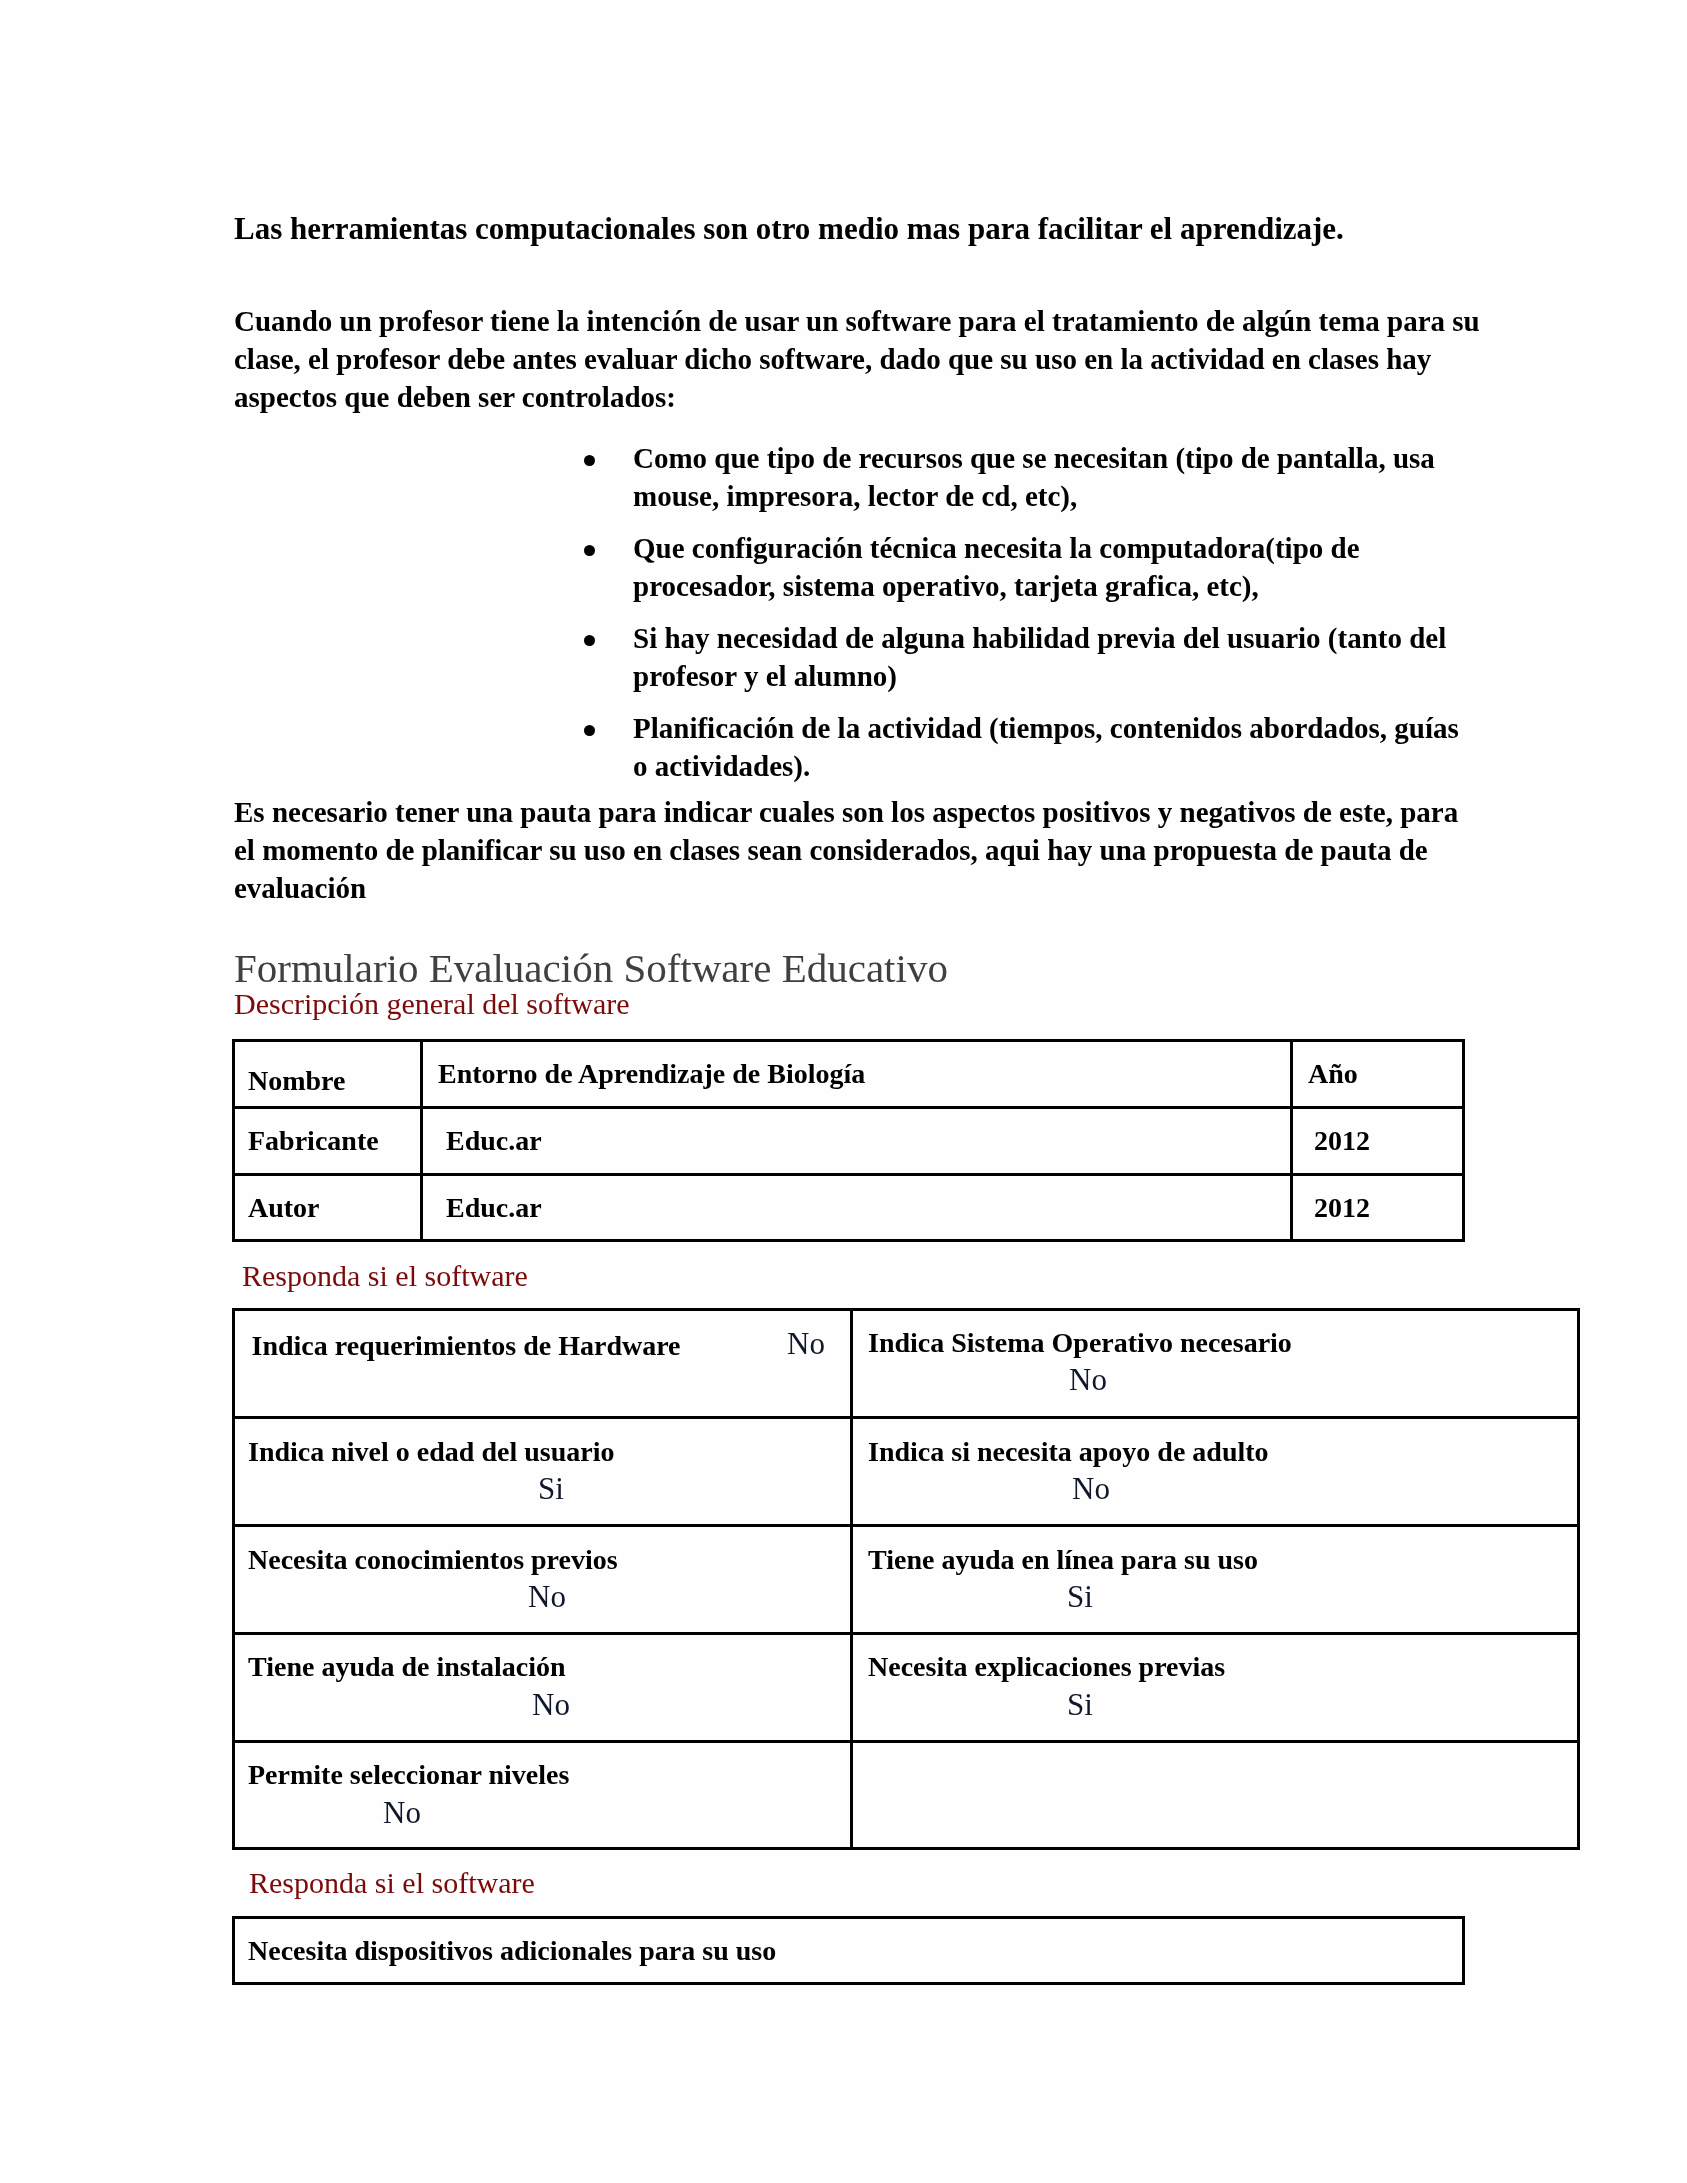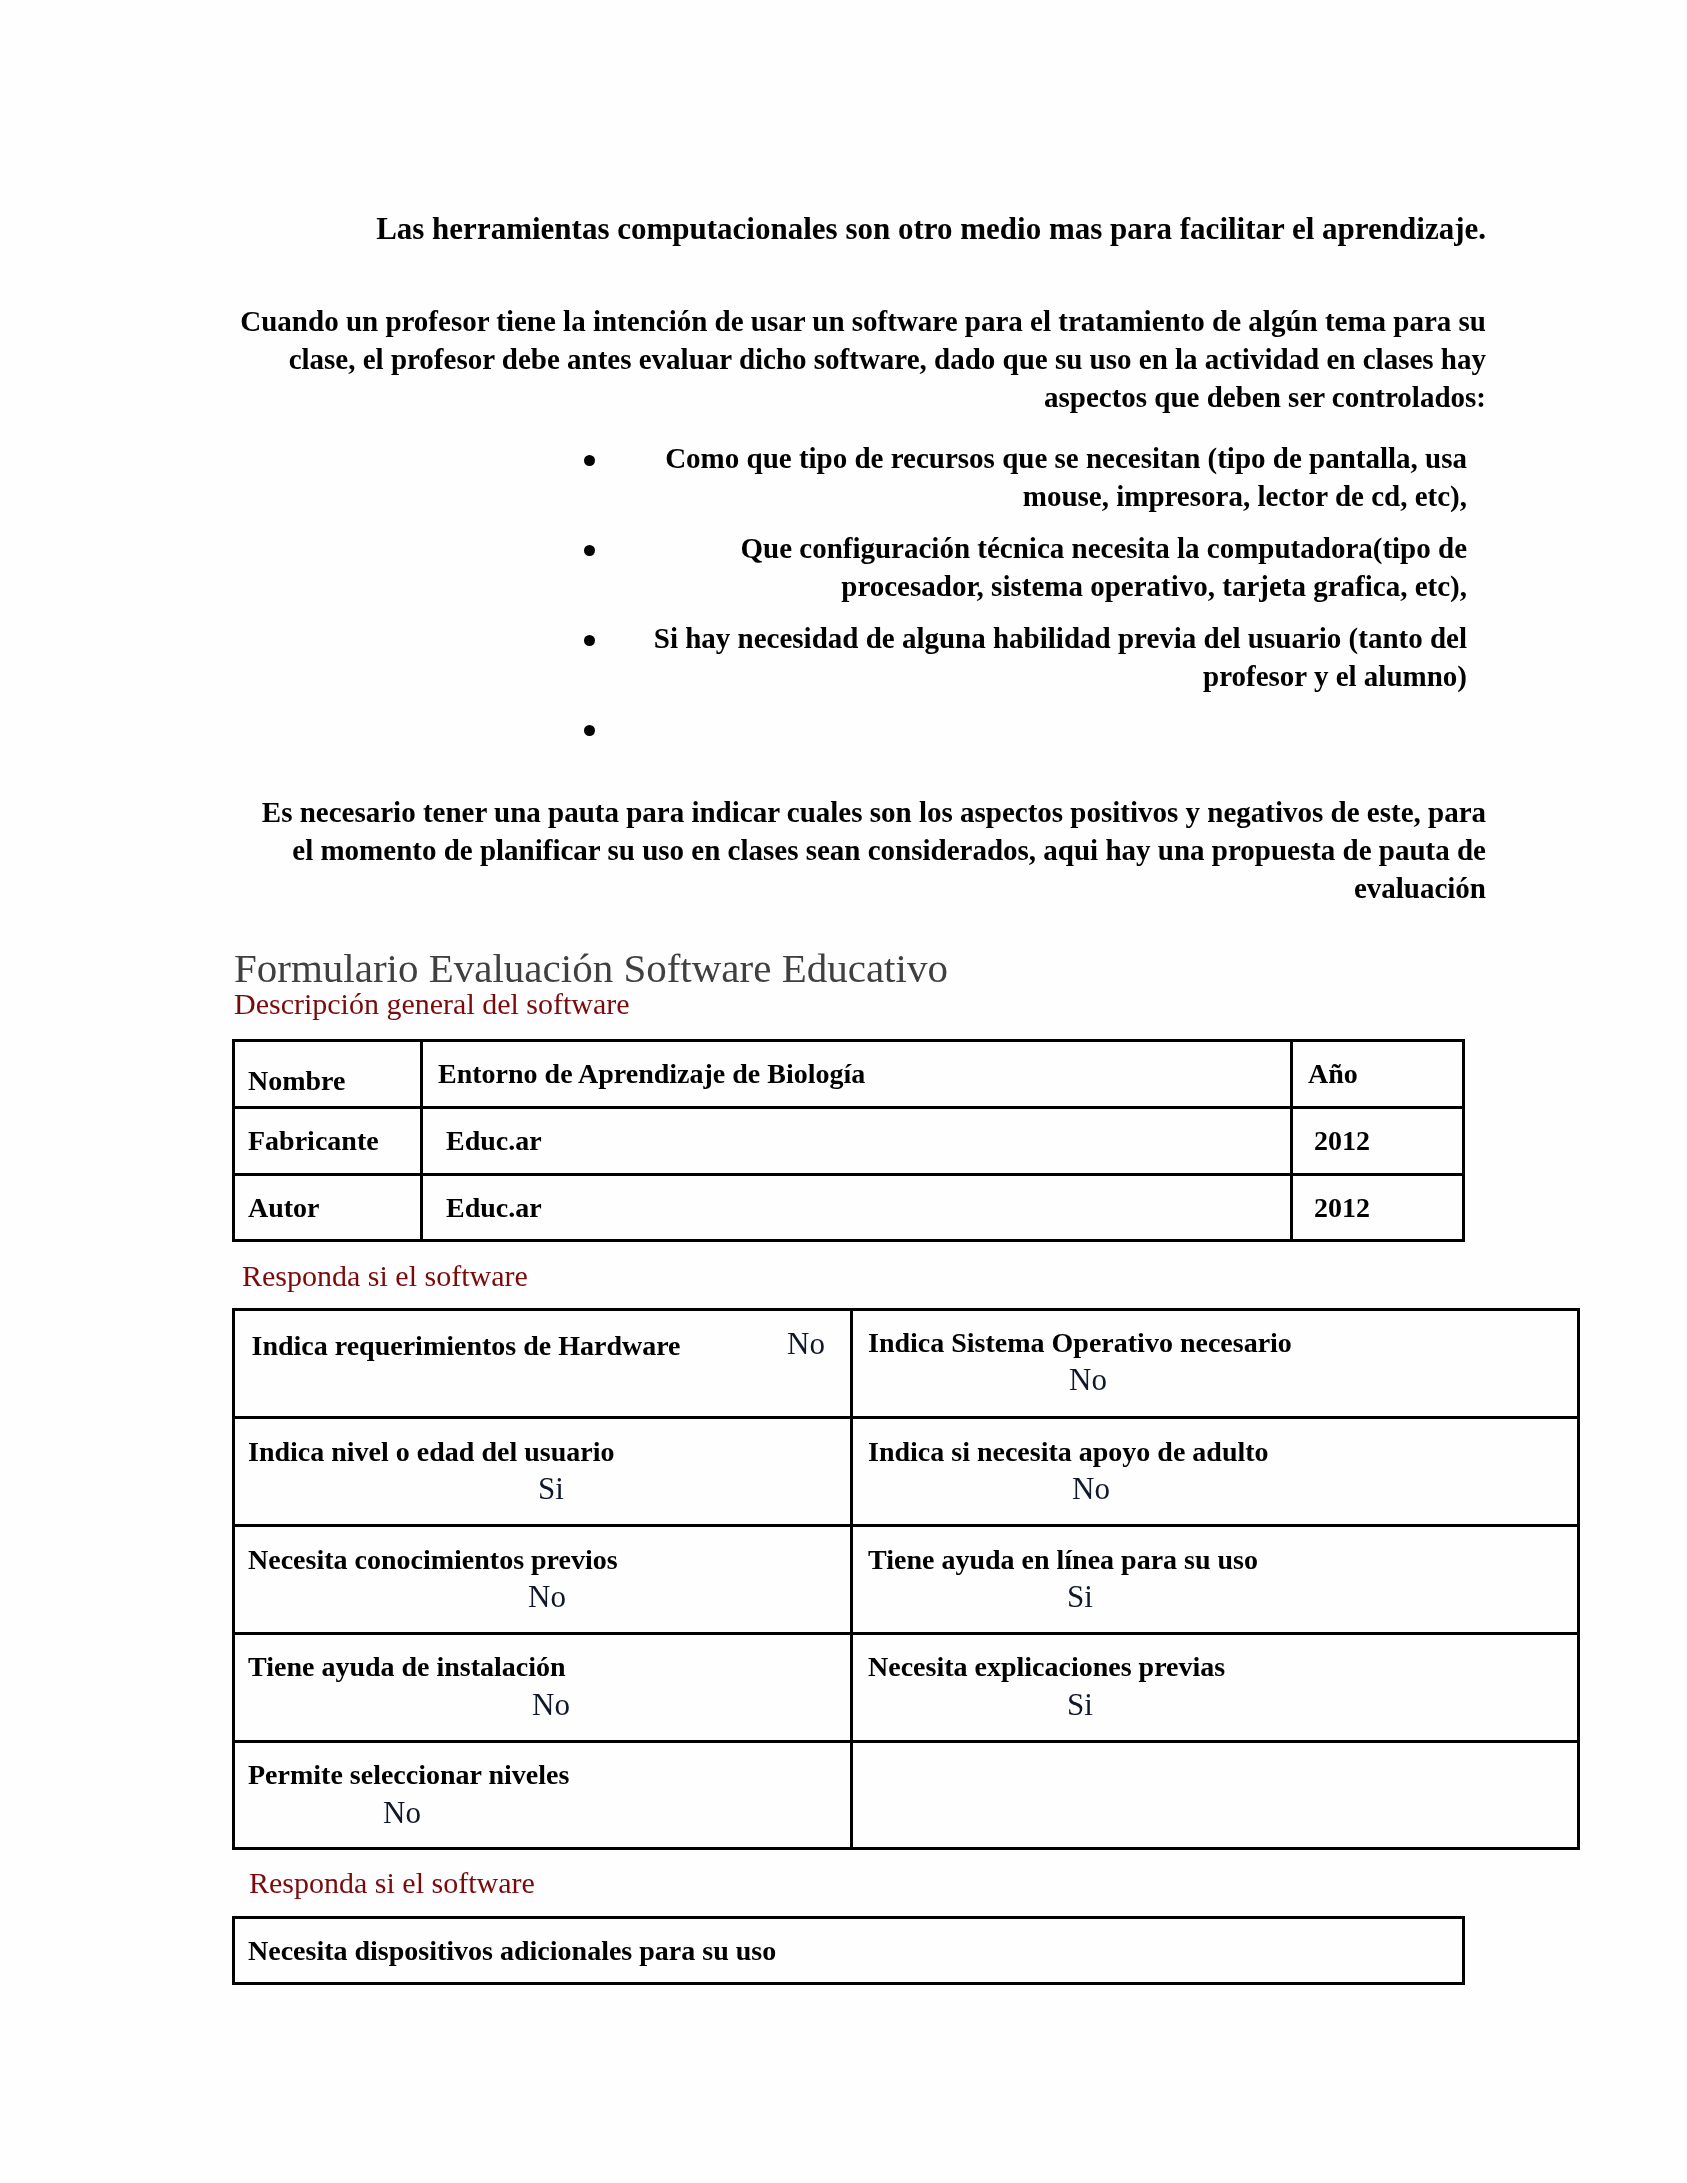--- a/index.html
+++ b/index.html
@@ -1,18 +1,18 @@
 <!DOCTYPE html>
 <html style="font-size:13px"><head>
 <meta charset="utf-8">
 <style>
   html, body { margin: 0; padding: 0; background: #fefefe; }
   body { width: 1687px; height: 2183px; position: relative; overflow: hidden; }
   .serif { font-family: "Liberation Serif", "DejaVu Serif", serif; }
-  .abs { position: absolute; text-align: right; }
+  .abs { position: absolute; }
 
   .p1 { left: 234px; top: 208px; width: 1252px; font-size: 31px; line-height: 41px; font-weight: bold; }
   .p2 { left: 234px; top: 302px; width: 1252px; font-size: 29px; line-height: 38px; font-weight: bold; }
   .bullets { left: 577px; top: 428px; width: 890px; margin: 0; padding: 0; list-style: none; font-size: 29px; line-height: 38px; font-weight: bold; }
   .bullets li { position: relative; padding-left: 56px; margin-bottom: 14px; margin-top: 11px; }
   .bullets .dot { position: absolute; left: 6.6px; top: 15.7px; width: 11.5px; height: 11.5px; border-radius: 50%; background: #000; }
   .p3 { left: 234px; top: 793px; width: 1252px; font-size: 29px; line-height: 38px; font-weight: bold; }
 
   .h1 { left: 234px; top: 942px; font-size: 41px; line-height: 53px; font-weight: normal; color: #404040; white-space: nowrap; }
   .h2 { left: 234px; top: 985px; font-size: 30px; line-height: 38px; color: #7b0a0a; white-space: nowrap; }
@@ -38,21 +38,21 @@
 </head>
 <body>
 
 <div class="abs serif p1">Las herramientas computacionales son otro medio mas para facilitar el aprendizaje.</div>
 <div class="abs serif p2">Cuando un profesor tiene la intención de usar un software para el tratamiento de algún tema para su clase, el profesor debe antes evaluar dicho software, dado que su uso en la actividad en clases hay aspectos que deben ser controlados:</div>
 
 <ul class="abs serif bullets">
   <li><span class="dot"></span><span>Como que tipo de recursos que se necesitan (tipo de pantalla, usa mouse, impresora, lector de cd, etc),</span></li>
   <li><span class="dot"></span><span>Que configuración técnica necesita la computadora(tipo de procesador, sistema operativo, tarjeta grafica, etc),</span></li>
   <li><span class="dot"></span><span>Si hay necesidad de alguna habilidad previa del usuario (tanto del profesor y el alumno)</span></li>
-  <li><span class="dot"></span></li>
+  <li><span class="dot"></span><span>Planificación de la actividad (tiempos, contenidos abordados, guías o actividades).</span></li>
 </ul>
 
 <div class="abs serif p3">Es necesario tener una pauta para indicar cuales son los aspectos positivos y negativos de este, para el momento de planificar su uso en clases sean considerados, aqui hay una propuesta de pauta de evaluación</div>
 
 <div class="abs serif h1">Formulario Evaluación Software Educativo</div>
 <div class="abs serif h2">Descripción general del software</div>
 
 <div class="abs serif t1">
   <div class="hl" style="top:64px"></div>
   <div class="hl" style="top:131px"></div>

